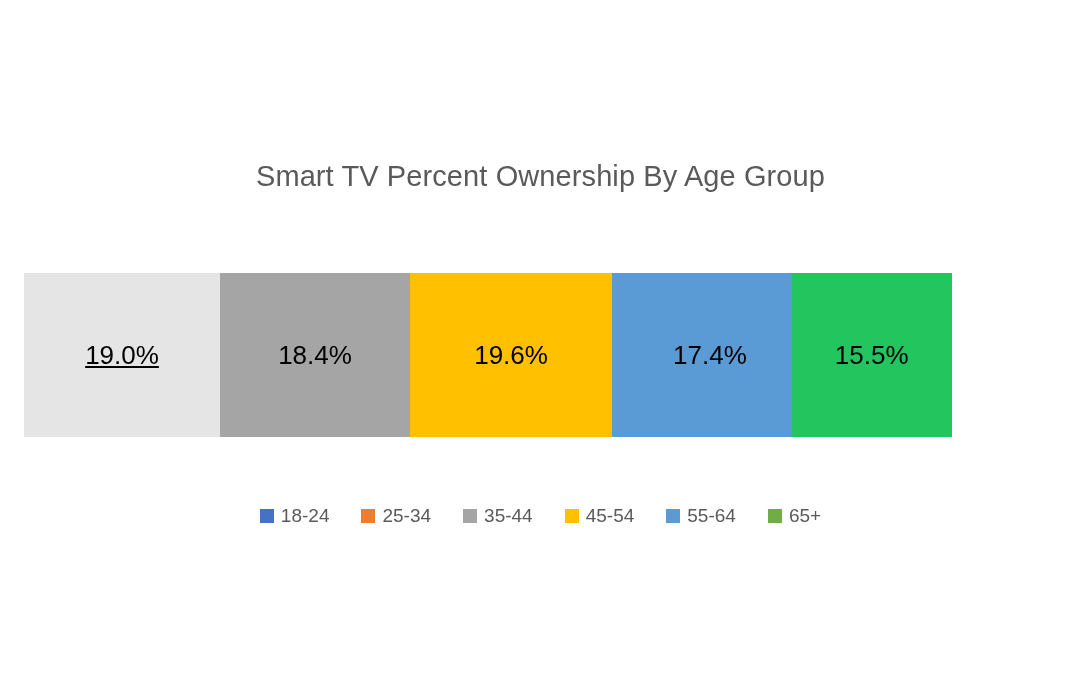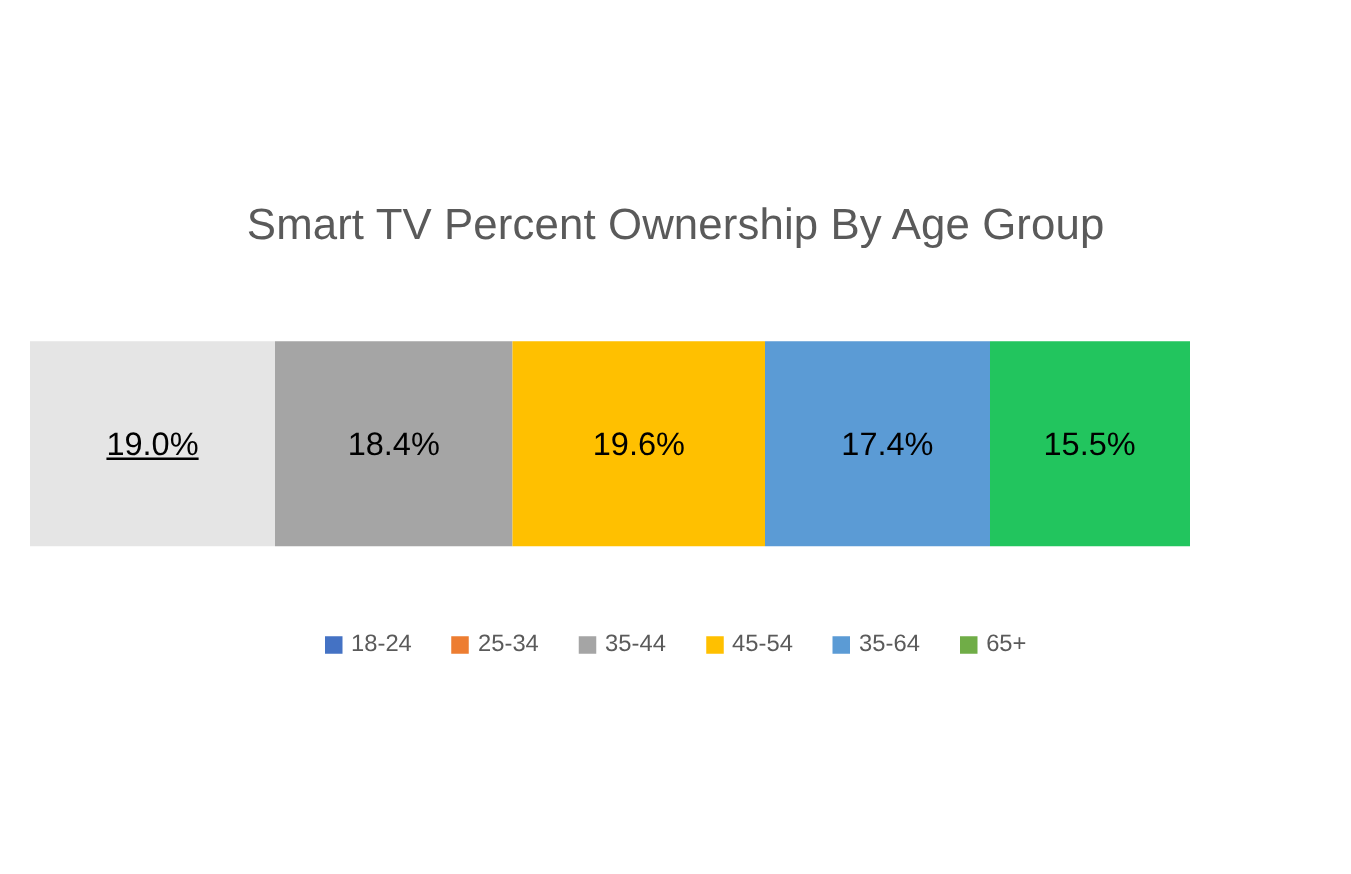--- a/index.html
+++ b/index.html
@@ -21,21 +21,21 @@
     background: #ffffff;
   }
 
   
   #chart-title {
     position: absolute;
     left: 0;
     top: 160px;
     width: 1081px;
     text-align: center;
-    font-size: 35px;
+    font-size: 29px;
     font-weight: 400;
     color: #5a5a5a;
     letter-spacing: 0.1px;
     white-space: nowrap;
   }
 
   
   #plot-area {
     position: absolute;
     left: 24px;
@@ -141,21 +141,21 @@
       <div class="legend-item">
         <span class="legend-swatch" style="background: rgb(165, 165, 165);"></span>
         <span class="legend-label">35-44</span>
       </div>
       <div class="legend-item">
         <span class="legend-swatch" style="background: rgb(255, 192, 0);"></span>
         <span class="legend-label">45-54</span>
       </div>
       <div class="legend-item">
         <span class="legend-swatch" style="background: rgb(91, 155, 213);"></span>
-        <span class="legend-label">35-64</span>
+        <span class="legend-label">55-64</span>
       </div>
       <div class="legend-item">
         <span class="legend-swatch" style="background: rgb(112, 173, 71);"></span>
         <span class="legend-label">65+</span>
       </div>
     </div>
 
 </div>
 
 </body></html>

